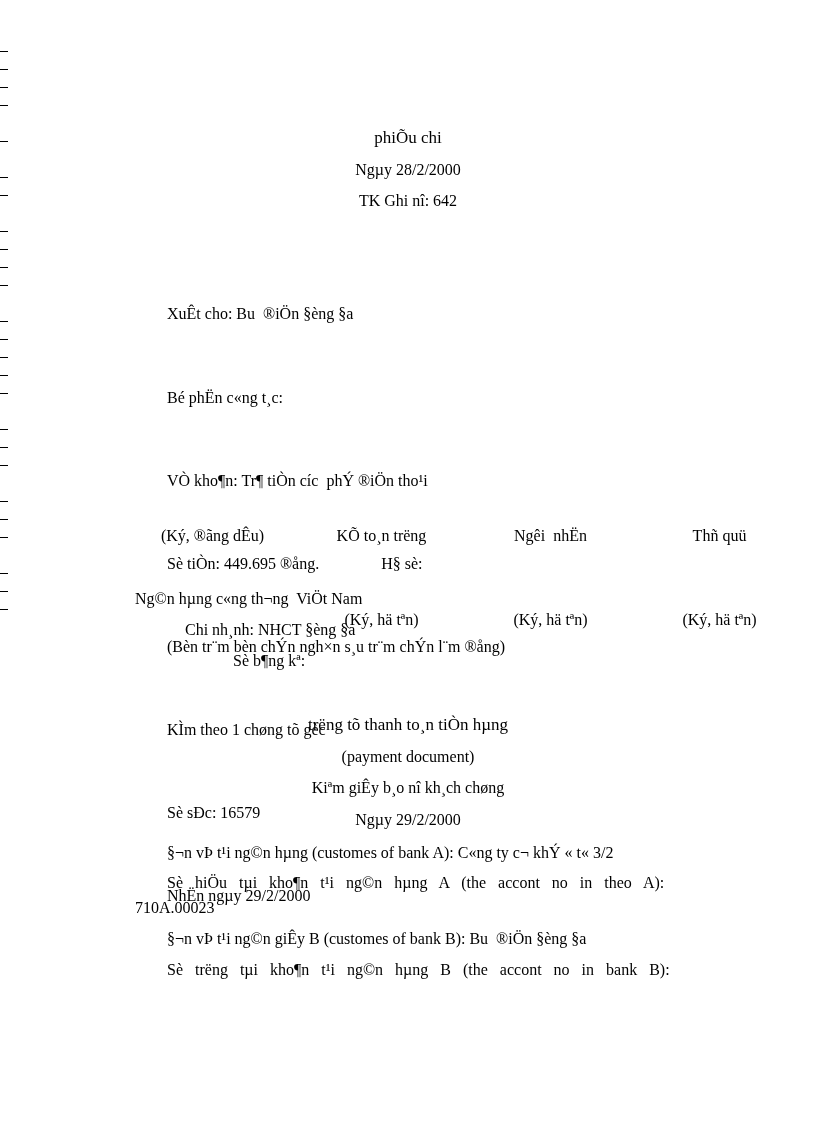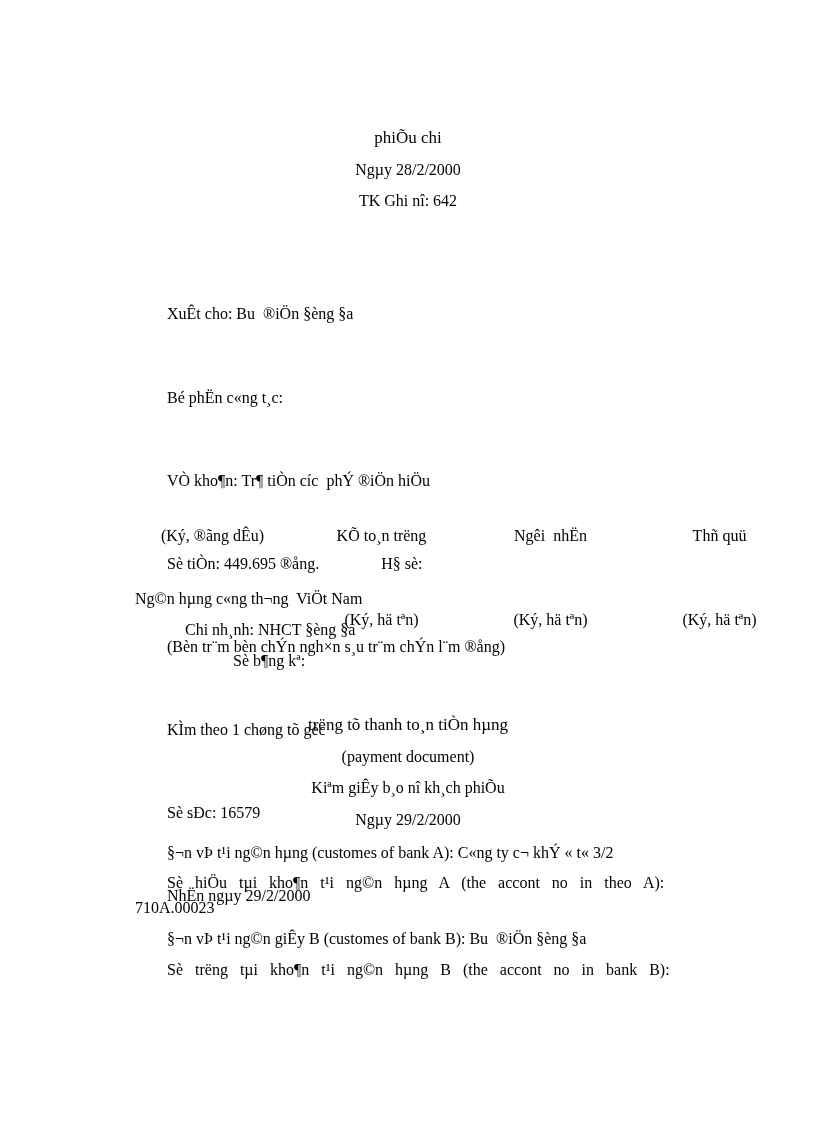--- a/index.html
+++ b/index.html
@@ -6,20 +6,21 @@
   .page {
     position: relative;
     width: 816px;
     height: 985px;
     background: #ffffff;
     color: #000000;
     font-family: "Liberation Serif", "DejaVu Serif", serif;
     font-size: 16px;
     overflow: hidden;
     white-space: pre-wrap;
+    text-decoration: underline;
   }
   .center-abs { position: absolute; left: 0; width: 100%; text-align: center; line-height: 22px; }
   .title-lg { font-size: 17px; }
 
   .voucher-body {
     position: absolute;
     left: 167px;
     top: 245px;
     line-height: 27.7px;
   }
@@ -62,21 +63,21 @@
 <div class="page">
 
   
   <div class="center-abs title-lg" style="top:127px;">phiÕu chi</div>
   <div class="center-abs" style="top:159px;">Ngµy 28/2/2000</div>
   <div class="center-abs" style="top:190px;">TK Ghi nî: 642</div>
 
   <div class="voucher-body">
     <div>XuÊt cho: Bu  ®iÖn §èng §a</div>
     <div>Bé phËn c«ng t¸c:</div>
-    <div>VÒ kho¶n: Tr¶ tiÒn cíc  phÝ ®iÖn hiÖu</div>
+    <div>VÒ kho¶n: Tr¶ tiÒn cíc  phÝ ®iÖn tho¹i</div>
     <div><span>Sè tiÒn: 449.695 ®ång.</span><span class="amount-right">H§ sè:</span></div>
     <div>(Bèn tr¨m bèn chÝn ngh×n s¸u tr¨m chÝn l¨m ®ång)</div>
     <div>KÌm theo 1 chøng tõ gèc</div>
     <div>Sè sÐc: 16579</div>
     <div>NhËn ngµy 29/2/2000</div>
   </div>
 
   
   <div class="sig-row">
     <div class="sig-col">
@@ -97,21 +98,21 @@
   </div>
 
   
   <div class="bank-line" style="left:135px; top:588px;">Ng©n hµng c«ng th¬ng  ViÖt Nam</div>
   <div class="bank-line" style="left:185px; top:619px;">Chi nh¸nh: NHCT §èng §a</div>
   <div class="bank-line" style="left:233px; top:650px;">Sè b¶ng kª:</div>
 
   
   <div class="center-abs title-lg" style="top:714px;">trëng tõ thanh to¸n tiÒn hµng</div>
   <div class="center-abs" style="top:746px;">(payment document)</div>
-  <div class="center-abs" style="top:777px;">Kiªm giÊy b¸o nî kh¸ch phiÕu</div>
+  <div class="center-abs" style="top:777px;">Kiªm giÊy b¸o nî kh¸ch chøng</div>
   <div class="center-abs" style="top:809px;">Ngµy 29/2/2000</div>
 
   <div class="para" style="left:167px; top:842px;">§¬n vÞ t¹i ng©n hµng (customes of bank A): C«ng ty c¬ khÝ « t« 3/2</div>
   <div class="para-just" style="left:135px; top:872px;">Sè hiÖu tµi kho¶n t¹i ng©n hµng A (the accont no in theo A):</div>
   <div class="para" style="left:135px; top:897px;">710A.00023</div>
 
   <div class="para" style="left:167px; top:928px;">§¬n vÞ t¹i ng©n giÊy B (customes of bank B): Bu  ®iÖn §èng §a</div>
   <div class="para-just" style="left:135px; top:959px;">Sè trëng tµi kho¶n t¹i ng©n hµng B (the accont no in bank B):</div>
   <div class="para" style="left:135px; top:984px;">710A.00103</div>
 

